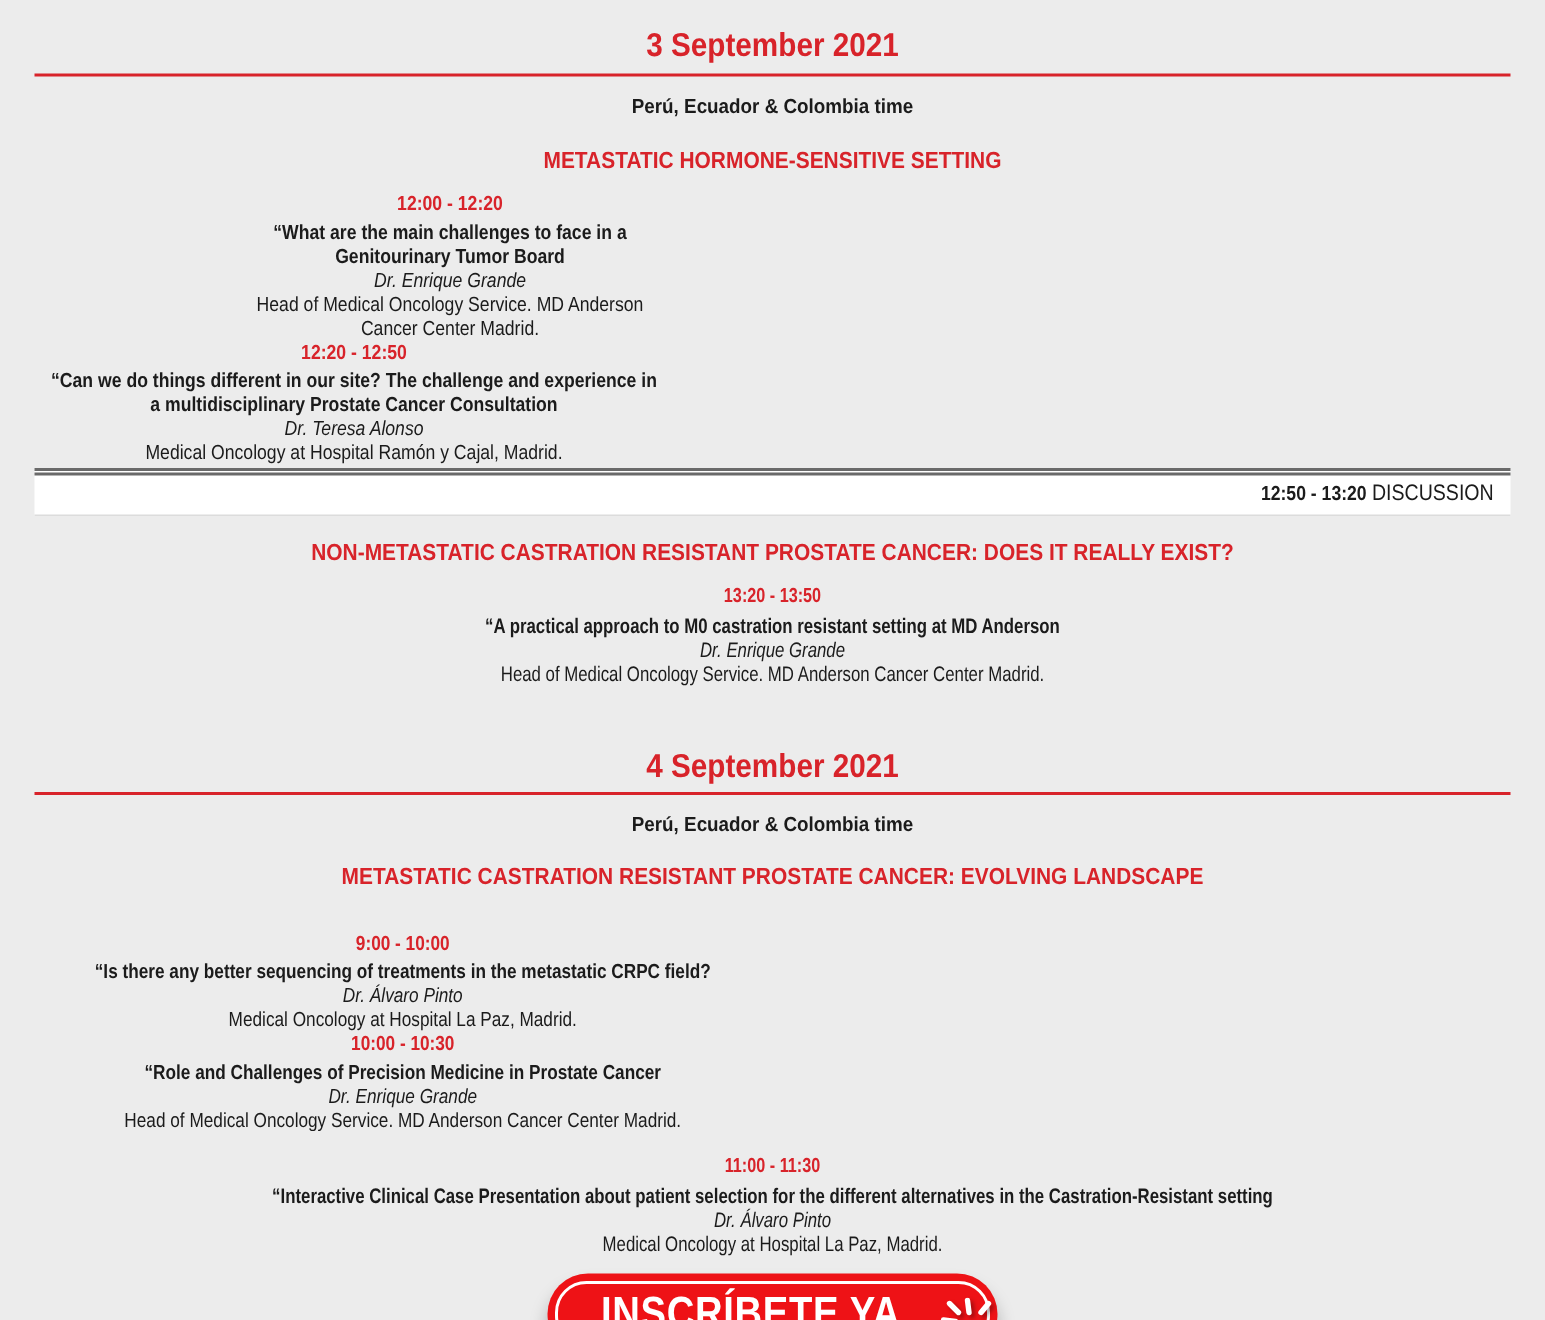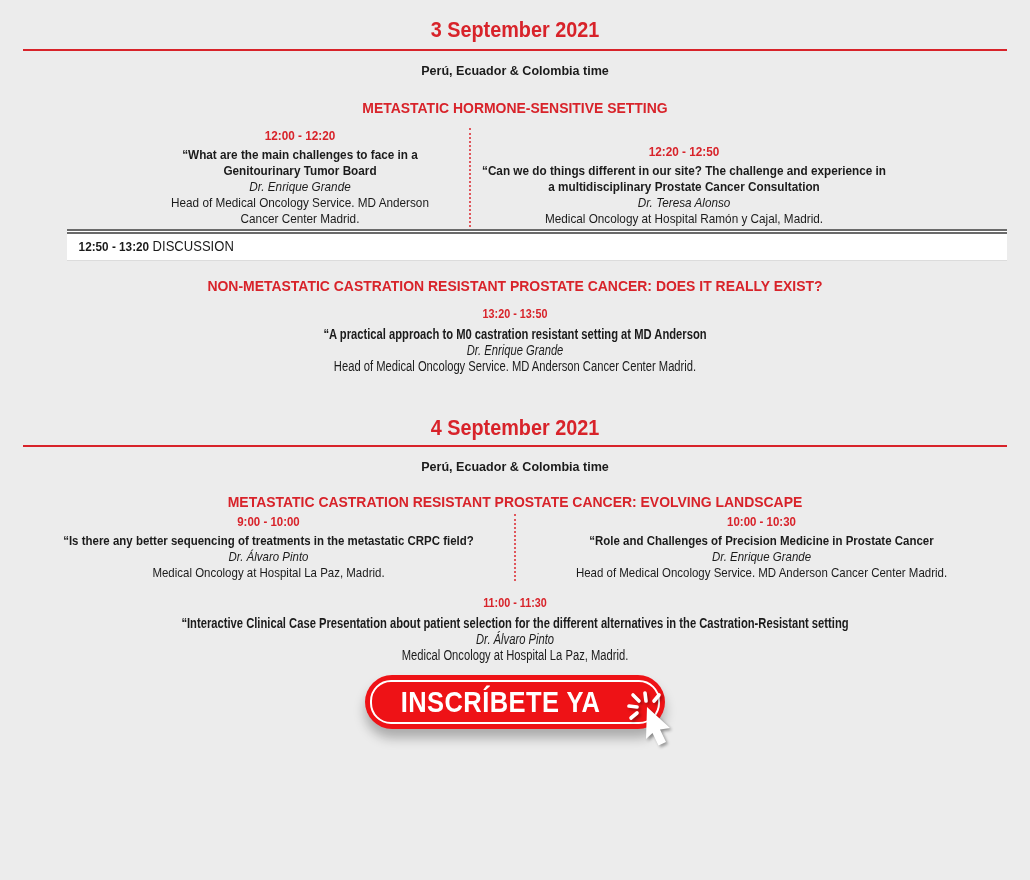--- a/index.html
+++ b/index.html
@@ -28,24 +28,24 @@
   .red-rule{border:0;border-top:2px solid var(--accent-red);margin:7px 0 0;}
   .tz{
     margin-top:12px;text-align:center;font-size:13.5px;line-height:16px;font-weight:bold;
     white-space:nowrap;transform:scaleX(.93);transform-origin:50% 50%;
   }
   .sec{
     margin:0;font-size:15.5px;line-height:17px;font-weight:bold;color:var(--accent-red);
     text-align:center;white-space:nowrap;transform:scaleX(.9);transform-origin:50% 50%;
   }
 
-  .row{display:flex;align-items:stretch;}
+  .row{display:flex;align-items:stretch;flex-direction:column;}
   .vdiv{width:0;border-left:2px dotted var(--divider-dotted);}
   .d1 .col-l{width:446px;}
-  .d1 .col-r{width:536px;margin-top:16px;}
+  .d1 .col-r{width:536px;}
   .d2 .col-l,.d2 .col-r{width:491px;}
 
   .session{text-align:center;font-size:13.5px;line-height:16px;}
   .session .time{color:var(--accent-red);font-weight:bold;margin-bottom:3px;}
   .session .title{font-weight:bold;}
   .session .speaker{font-style:italic;}
 
   .inner-l{width:340px;margin-left:107px;transform:scaleX(.87);transform-origin:50% 0;}
   .inner-r{width:470px;margin-left:-22px;transform:scaleX(.87);transform-origin:50% 0;}
   .inner-c{transform:scaleX(.85);transform-origin:50% 0;}
@@ -57,21 +57,21 @@
   }
   .single > div{white-space:nowrap;}
   .single .time{font-size:13.5px;color:var(--accent-red);font-weight:bold;margin-bottom:4px;}
   .single .title{font-weight:bold;}
   .single .speaker{font-style:italic;}
 
   .bar{
     background:var(--bar-background);
     border-top:5px double var(--bar-border);
     border-bottom:1px solid #dcdcdc;
-    text-align:left;padding:3px 0 5px;margin-left:44px;
+    text-align:right;padding:3px 0 5px;
   }
   .bar-in{display:inline-block;transform:scaleX(.87);transform-origin:50% 50%;
     font-size:13.5px;line-height:16px;white-space:nowrap;}
   .bar-time{font-weight:bold;}
   .bar-label{font-size:15px;margin-left:4px;}
 
   .cta-row{margin-top:12px;display:flex;justify-content:center;}
   .cta{
     position:relative;width:300px;height:54px;border:0;padding:0;cursor:pointer;
     background:var(--button-red);border-radius:27px;
@@ -140,21 +140,21 @@
 
   </section>
 
   <section>
     <h1 class="date" style="margin-top:42px">4 September 2021</h1>
     <hr class="red-rule" style="margin-top:5px">
     <div class="tz">Perú, Ecuador &amp; Colombia time</div>
 
     <h2 class="sec" style="margin-top:18px">METASTATIC CASTRATION RESISTANT PROSTATE CANCER: EVOLVING LANDSCAPE</h2>
 
-    <div class="row d2" style="margin-top:4px">
+    <div class="row d2" style="margin-top:28px">
       <div class="col-l">
         <div class="session inner-c">
           <div class="time">9:00 - 10:00</div>
           <div class="title">“Is there any better sequencing of treatments in the metastatic CRPC field?</div>
           <div class="speaker">Dr. Álvaro Pinto</div>
           <div class="affil">Medical Oncology at Hospital La Paz, Madrid.</div>
         </div>
       </div>
       <div class="vdiv"></div>
       <div class="col-r">

